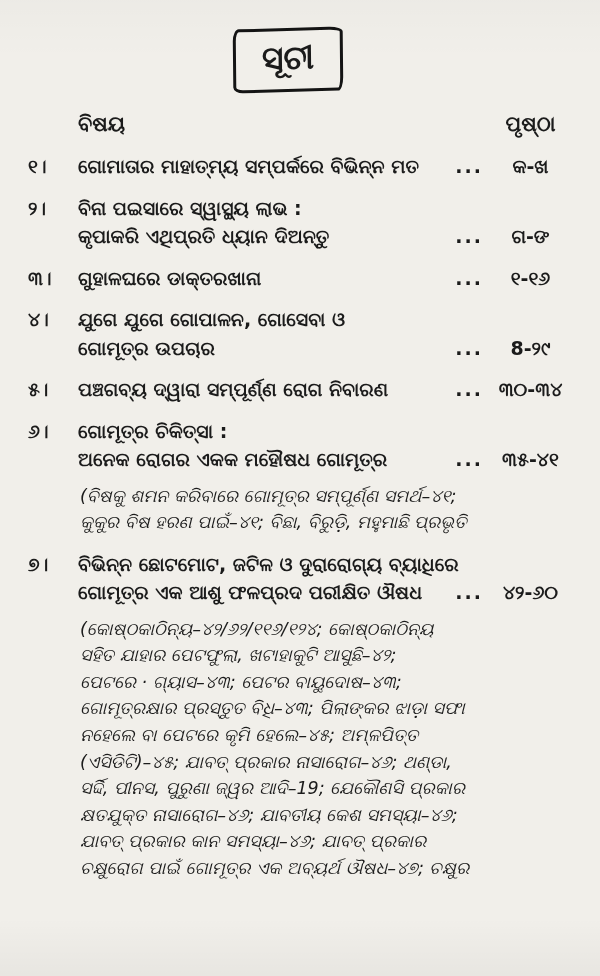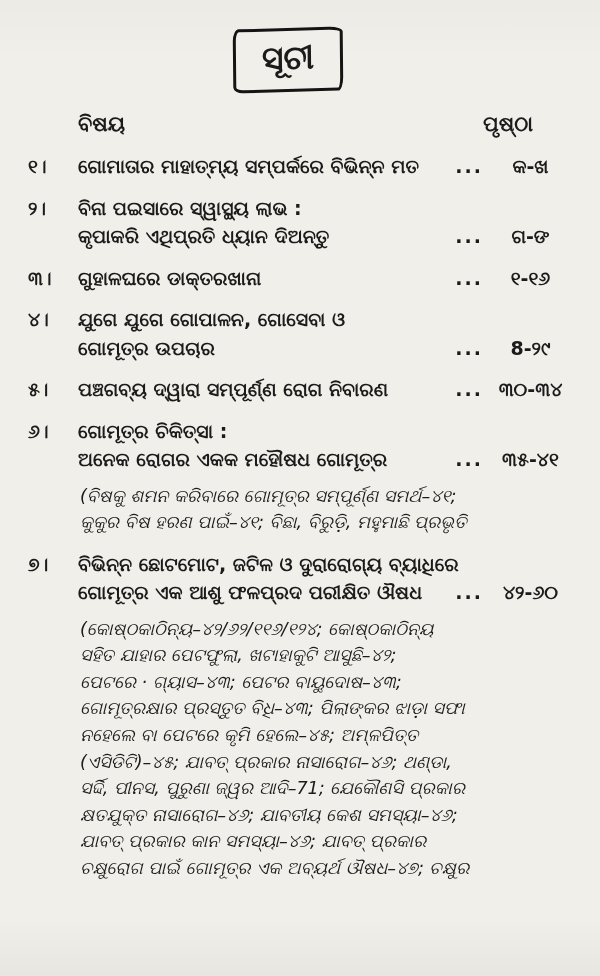--- a/index.html
+++ b/index.html
@@ -23,21 +23,21 @@
     display:inline-block;
     border:3.5px solid #141414;
     padding:7px 26px 11px;
     font-size:33px;font-weight:bold;
     transform:rotate(-1.6deg) skewX(-1deg);
     border-radius:6px 14px 5px 10px / 12px 5px 14px 6px;
     background:var(--paper);
   }
   .header-row{display:flex;align-items:baseline;margin:0 0 16px;font-weight:bold;font-size:21px;}
   .header-row .subject{margin-left:50px;}
-  .header-row .page-label{margin-left:auto;width:95px;flex-shrink:0;}
+  .header-row .page-label{margin-left:auto;width:95px;text-align:center;flex-shrink:0;}
   .toc{display:block;}
   .entry{
     display:grid;grid-template-columns:50px 1fr;
     margin-bottom:13px;
     font-size:19px;font-weight:bold;line-height:1.5;
   }
   .num{white-space:nowrap;}
   .entry-line{display:flex;align-items:center;min-width:0;}
   .line-text{white-space:nowrap;overflow:hidden;min-width:0;}
   .dots{margin-left:auto;padding-left:8px;letter-spacing:2px;flex-shrink:0;}
@@ -156,21 +156,21 @@
             <span class="dots">...</span>
             <span class="pages">୪୨-୬୦</span>
           </div>
           <div class="note">
             <div class="note-line">(କୋଷ୍ଠକାଠିନ୍ୟ–୪୨/୬୨/୧୧୬/୧୨୪; କୋଷ୍ଠକାଠିନ୍ୟ</div>
             <div class="note-line">ସହିତ ଯାହାର ପେଟଫୁଲା, ଖଟାହାକୁଟି ଆସୁଛି–୪୨;</div>
             <div class="note-line">ପେଟରେ · ଗ୍ୟାସ–୪୩; ପେଟର ବାୟୁଦୋଷ–୪୩;</div>
             <div class="note-line">ଗୋମୂତ୍ରକ୍ଷାର ପ୍ରସ୍ତୁତ ବିଧି–୪୩; ପିଲାଙ୍କର ଝାଡ଼ା ସଫା</div>
             <div class="note-line">ନହେଲେ ବା ପେଟରେ କୃମି ହେଲେ–୪୫; ଅମ୍ଳପିତ୍ତ</div>
             <div class="note-line">(ଏସିଡିଟି)–୪୫; ଯାବତ୍ ପ୍ରକାର ନାସାରୋଗ–୪୬; ଥଣ୍ଡା,</div>
-            <div class="note-line">ସର୍ଦ୍ଦି, ପୀନସ, ପୁରୁଣା ଜ୍ୱର ଆଦି–71; ଯେକୌଣସି ପ୍ରକାର</div>
+            <div class="note-line">ସର୍ଦ୍ଦି, ପୀନସ, ପୁରୁଣା ଜ୍ୱର ଆଦି–19; ଯେକୌଣସି ପ୍ରକାର</div>
             <div class="note-line">କ୍ଷତଯୁକ୍ତ ନାସାରୋଗ–୪୬; ଯାବତୀୟ କେଶ ସମସ୍ୟା–୪୬;</div>
             <div class="note-line">ଯାବତ୍ ପ୍ରକାର କାନ ସମସ୍ୟା–୪୬; ଯାବତ୍ ପ୍ରକାର</div>
             <div class="note-line">ଚକ୍ଷୁରୋଗ ପାଇଁ ଗୋମୂତ୍ର ଏକ ଅବ୍ୟର୍ଥ ଔଷଧ–୪୭; ଚକ୍ଷୁର</div>
           </div>
         </div>
   </div>
 </div>
 
 </div>
 

